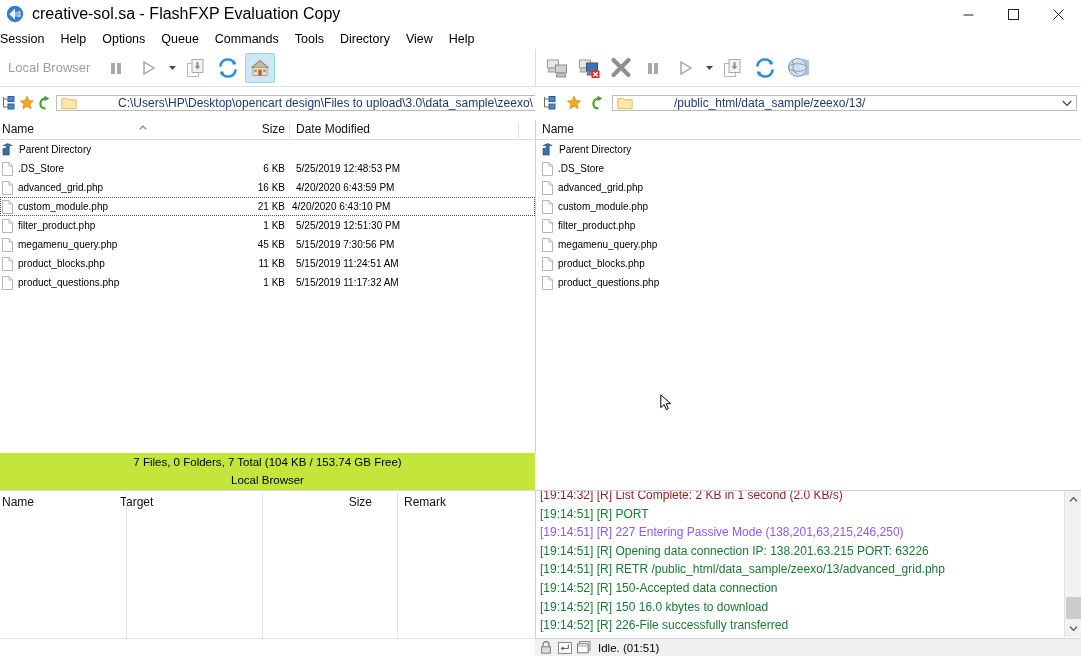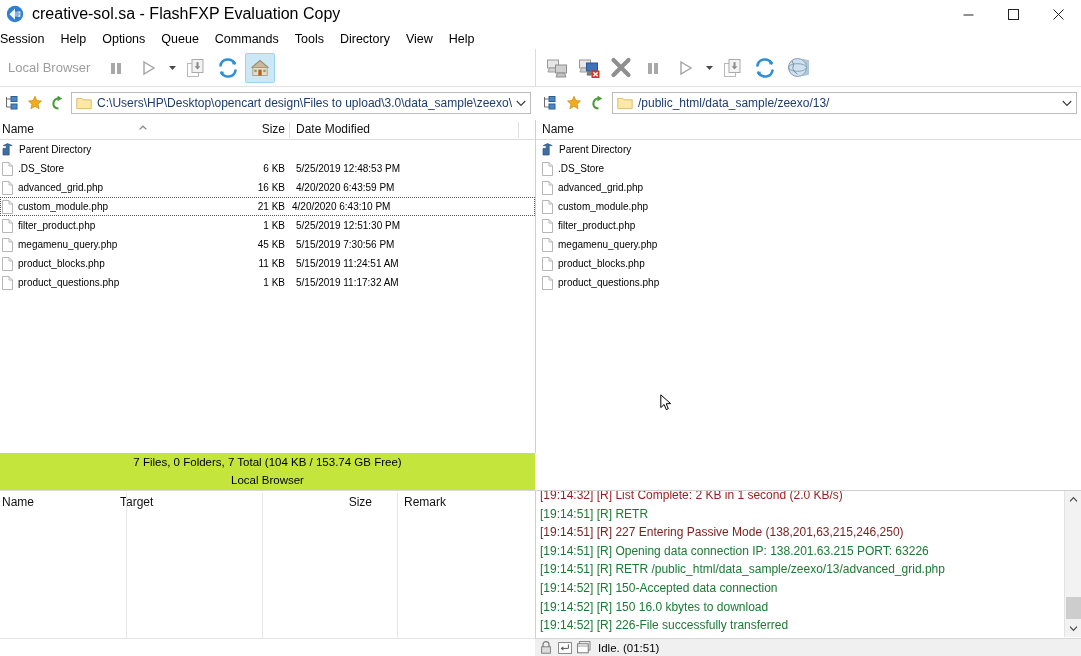--- a/index.html
+++ b/index.html
@@ -121,27 +121,28 @@
   }
   .addr-left { left: 0; width: 535px; }
   .addr-right { left: 535px; width: 546px; }
   .addr-icon {
     width: 22px; height: 22px;
     display: flex; align-items: center; justify-content: center;
     margin: 0 1px;
   }
   .addr-box {
     flex: 1 1 auto;
-    height: 22px;
+    height: 16px;
     margin: 0 4px 0 2px;
     border: 1px solid #bcbcbc;
     background: #ffffff;
     display: flex;
     align-items: center;
     box-sizing: border-box;
+    gap: 36px;
   }
   .addr-folder {
     width: 16px; height: 14px;
     margin: 0 5px 0 4px;
     flex: 0 0 auto;
   }
   .addr-path {
     flex: 1 1 auto;
     font-size: 12px;
     color: #1d3c6e;
@@ -827,22 +828,22 @@
     </div>
     <div class="qcol-div" style="left:126px;"></div>
     <div class="qcol-div" style="left:262px;"></div>
     <div class="qcol-div" style="left:397px;"></div>
     <div class="rows"></div>
   </div>
 
   <div class="logpane">
     <div class="log-lines">
       <div class="log-line" style="color:#9b1b1b;">[19:14:32] [R] List Complete: 2 KB in 1 second (2.0 KB/s)</div>
-      <div class="log-line" style="color:#1a7a33;">[19:14:51] [R] RETR</div>
-      <div class="log-line" style="color:#7f1d1d;">[19:14:51] [R] 227 Entering Passive Mode (138,201,63,215,246,250)</div>
+      <div class="log-line" style="color:#1a7a33;">[19:14:51] [R] PORT</div>
+      <div class="log-line" style="color:#8b5cf6;">[19:14:51] [R] 227 Entering Passive Mode (138,201,63,215,246,250)</div>
       <div class="log-line" style="color:#1a7a33;">[19:14:51] [R] Opening data connection IP: 138.201.63.215 PORT: 63226</div>
       <div class="log-line" style="color:#1a7a33;">[19:14:51] [R] RETR /public_html/data_sample/zeexo/13/advanced_grid.php</div>
       <div class="log-line" style="color:#1a7a33;">[19:14:52] [R] 150-Accepted data connection</div>
       <div class="log-line" style="color:#1a7a33;">[19:14:52] [R] 150 16.0 kbytes to download</div>
       <div class="log-line" style="color:#1a7a33;">[19:14:52] [R] 226-File successfully transferred</div>
       <div class="log-line" style="color:#1a7a33;">[19:14:52] [R] 226 0.000 seconds (measured here), 334.67 Mbytes per second</div>
 
     </div>
     <div class="log-scroll">
       <div class="log-arrow up">

